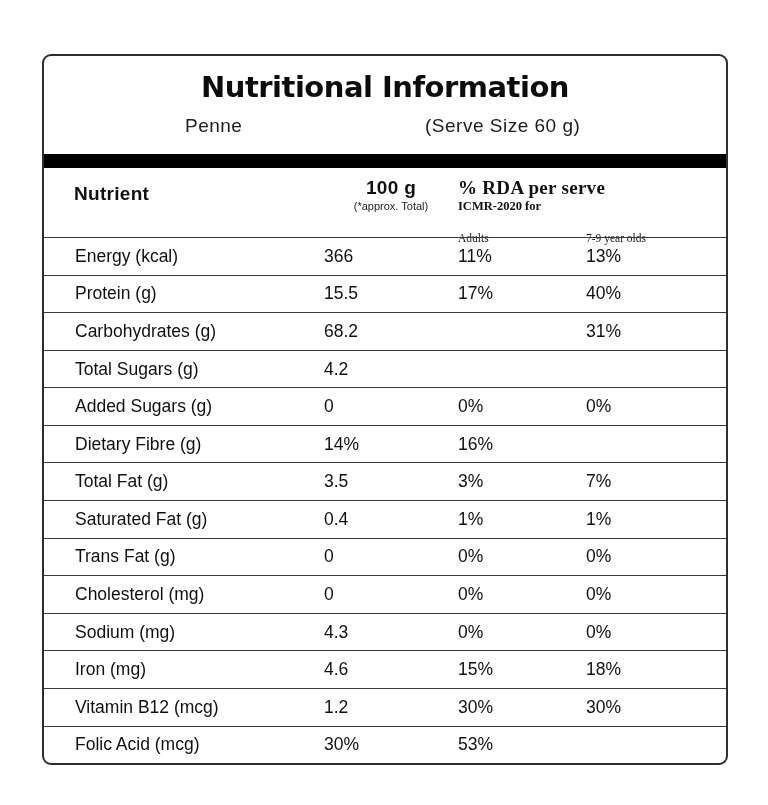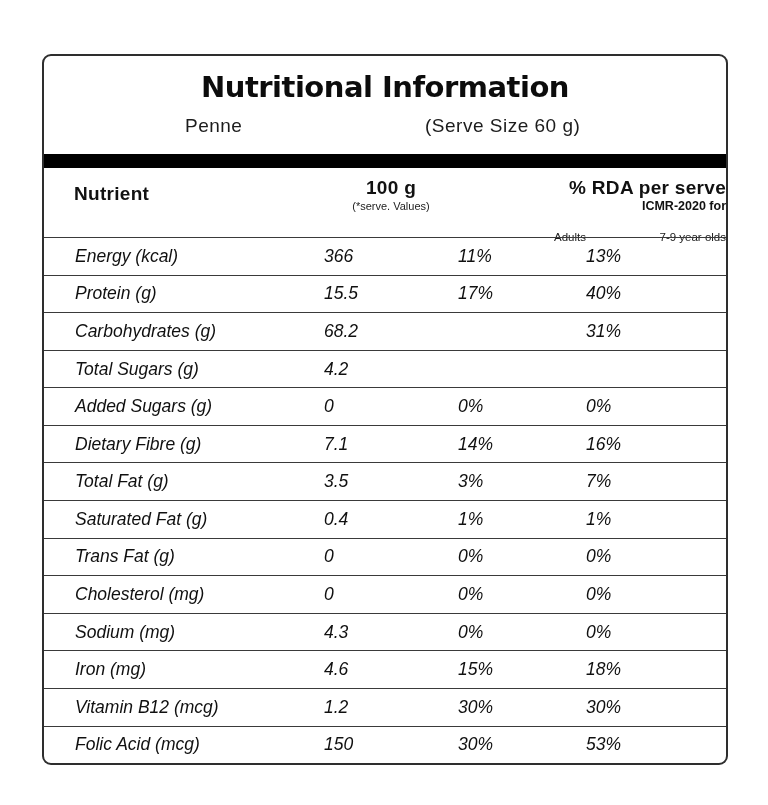--- a/index.html
+++ b/index.html
@@ -27,26 +27,26 @@
   .black-bar { height:14px; flex:none; background:#000000; }
   
   .thead {
     height:69px; flex:none; display:grid; grid-template-columns:280px 134px 268px;
     padding-top:9px;
   }
   .th-nutrient { padding-left:30px; padding-top:6px; font-size:19px; font-weight:700; letter-spacing:0.3px; }
   .th-100g { text-align:center; }
   .th-100g .main { font-size:19px; font-weight:700; letter-spacing:0.3px; }
   .th-100g .note { font-size:11px; margin-top:1px; color:#222; }
-  .th-rda { text-align:right; }
+  .th-rda { text-align:left;font-family:Liberation Serif, serif; }
   .th-rda .main { font-size:19px; font-weight:700; letter-spacing:0.3px; }
   .th-rda .note { font-size:12.5px; font-weight:700; margin-top:0px; }
   .sub-cols { display:grid; grid-template-columns:128px 140px; font-size:11.5px; font-weight:500; margin-top:18px; color:#1a1a1a; }
   
-  .tbody { flex:1; display:flex; flex-direction:column;font-style:italic; }
+  .tbody { flex:1; display:flex; flex-direction:column; }
   .row {
     flex:1; display:grid; grid-template-columns:280px 134px 128px 140px;
     align-items:center; border-top:1.5px solid #3a3a3a; font-size:17.5px; color:#101010;
   }
   .row .label { padding-left:31px; }
   .row .num, .row .pct { text-align:left; }
 </style>
 </head>
 <body>
 
@@ -60,21 +60,21 @@
         <span class="serve">(Serve Size 60 g)</span>
       </div>
     </div>
 
     <div class="black-bar"></div>
 
     <div class="thead">
       <div class="th-nutrient">Nutrient</div>
       <div class="th-100g">
         <div class="main">100 g</div>
-        <div class="note">(*serve. Values)</div>
+        <div class="note">(*approx. Total)</div>
       </div>
       <div class="th-rda">
         <div class="main">% RDA per serve</div>
         <div class="note">ICMR-2020 for</div>
         <div class="sub-cols">
           <div>Adults</div>
           <div>7-9 year olds</div>
         </div>
       </div>
     </div>
@@ -110,21 +110,20 @@
 
       <div class="row">
         <div class="label">Added Sugars (g)</div>
         <div class="num">0</div>
         <div class="pct">0%</div>
         <div class="pct">0%</div>
       </div>
 
       <div class="row">
         <div class="label">Dietary Fibre (g)</div>
-        <div class="num">7.1</div>
         <div class="pct">14%</div>
         <div class="pct">16%</div>
       </div>
 
       <div class="row">
         <div class="label">Total Fat (g)</div>
         <div class="num">3.5</div>
         <div class="pct">3%</div>
         <div class="pct">7%</div>
       </div>
@@ -166,20 +165,19 @@
 
       <div class="row">
         <div class="label">Vitamin B12 (mcg)</div>
         <div class="num">1.2</div>
         <div class="pct">30%</div>
         <div class="pct">30%</div>
       </div>
 
       <div class="row">
         <div class="label">Folic Acid (mcg)</div>
-        <div class="num">150</div>
         <div class="pct">30%</div>
         <div class="pct">53%</div>
       </div>
     </div>
 
   </div>
 </div>
 
 </body></html>

